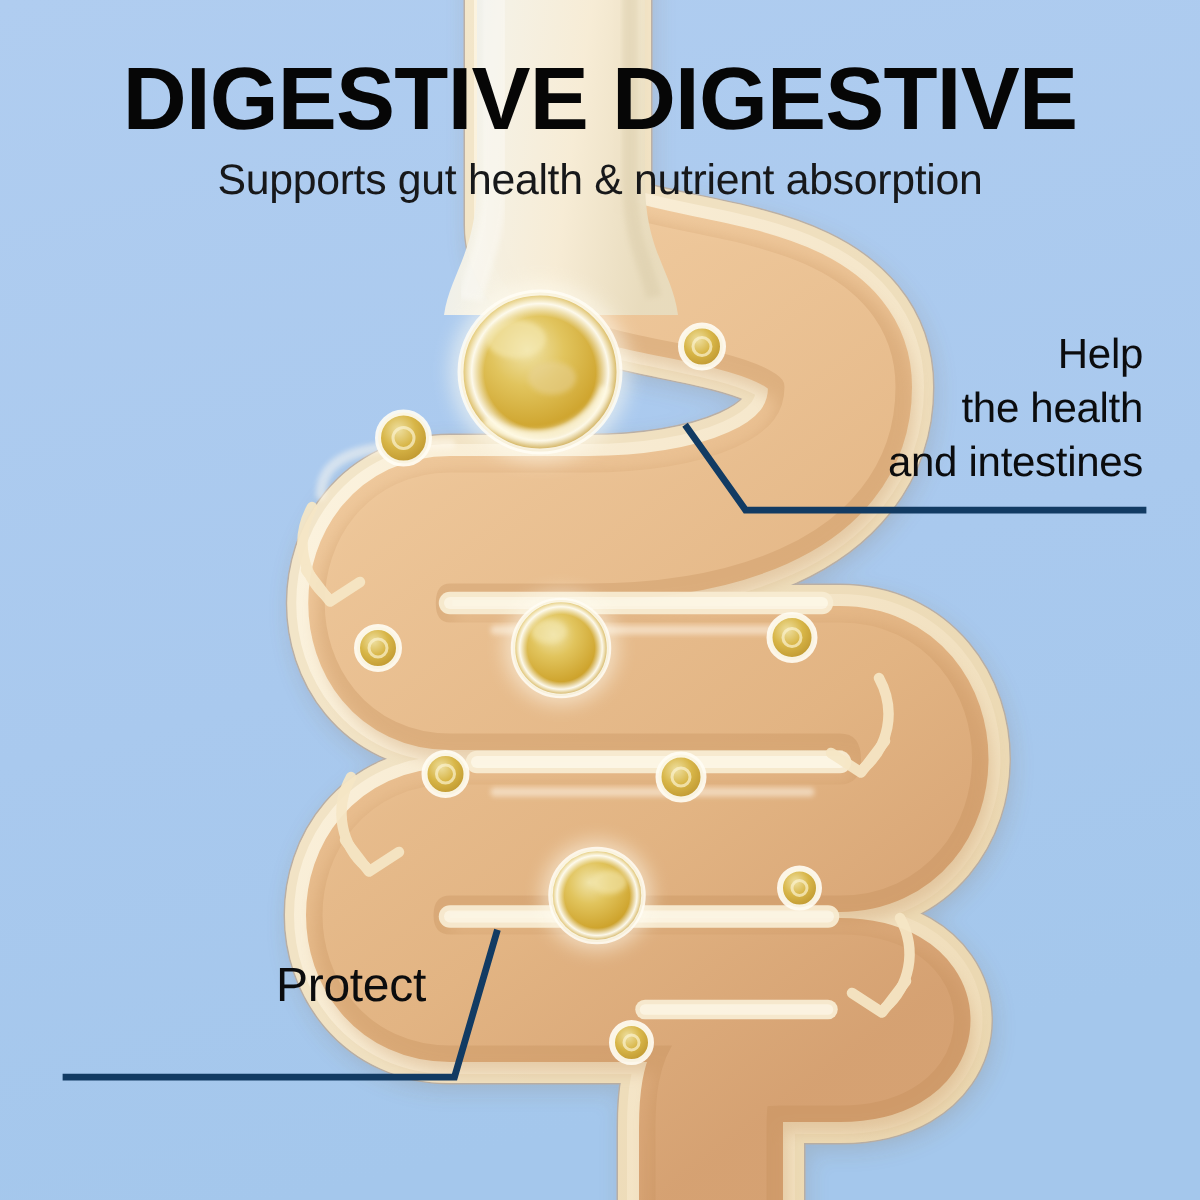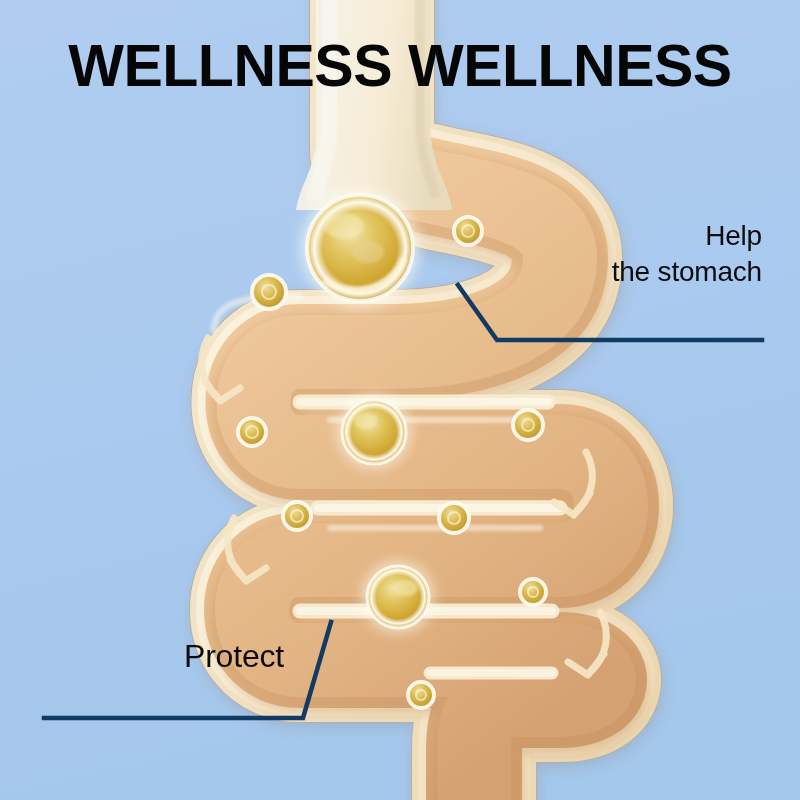--- a/index.html
+++ b/index.html
@@ -252,25 +252,27 @@
     <g stroke="#123b63" stroke-width="4.5" fill="none" stroke-linecap="square">
 
       <path d="M 458 285 L 497 340 L 762 340"></path>
 
       <path d="M 331 622 L 303 718 L 44 718"></path>
     </g>
   </svg>
 
   <div class="txt-layer">
 
-    <div id="page-title">WELLNESS WELLNESS</div>
+    <div id="page-title">DIGESTIVE DIGESTIVE</div>
+    <div id="page-subtitle">Supports gut health &amp; nutrient absorption</div>
 
     <div id="callout-right" class="callout">
       <div>Help</div>
-      <div>the stomach</div>
+      <div>the health</div>
+      <div>and intestines</div>
     </div>
 
     <div id="callout-left" class="callout">
       <div>Protect</div>
     </div>
 
   </div>
 </div>
 
 </body></html>

